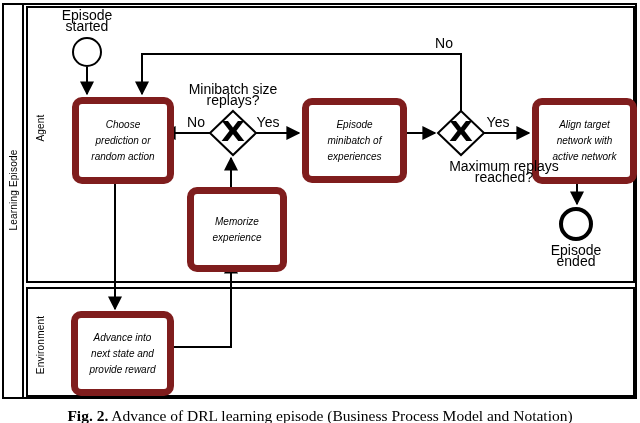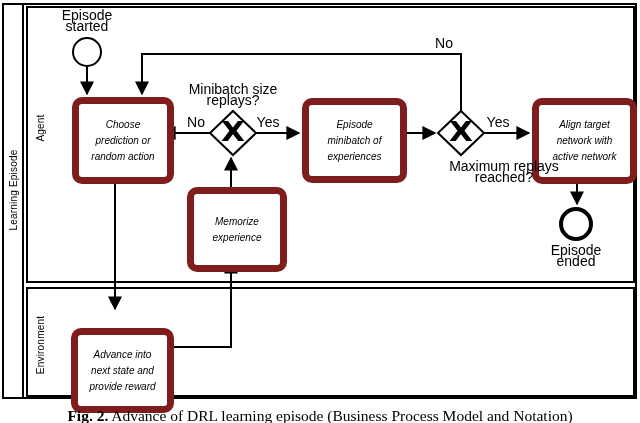--- a/index.html
+++ b/index.html
@@ -93,21 +93,21 @@
 prediction or
 random action</div>
 <div class="abs task" style="left:302px;top:98px;width:91px;height:71px;">Episode
 minibatch of
 experiences</div>
 <div class="abs task" style="left:532px;top:98px;width:91px;height:72px;">Align target
 network with
 active network</div>
 <div class="abs task" style="left:187px;top:187px;width:86px;height:71px;">Memorize
 experience</div>
-<div class="abs task" style="left:71px;top:328px;width:89px;height:71px;">Advance into
+<div class="abs task" style="left:71px;top:311px;width:89px;height:71px;">Advance into
 next state and
 provide reward</div>
 
 <div class="abs gw-x" style="left:233px;top:133px;">X</div>
 <div class="abs gw-x" style="left:461px;top:133px;">X</div>
 
 <div class="abs lbl" style="left:233px;top:84px;">Minibatch size
 replays?</div>
 <div class="abs lbl" style="left:461px;top:161px;margin-left:43px;">Maximum replays
 reached?</div>

